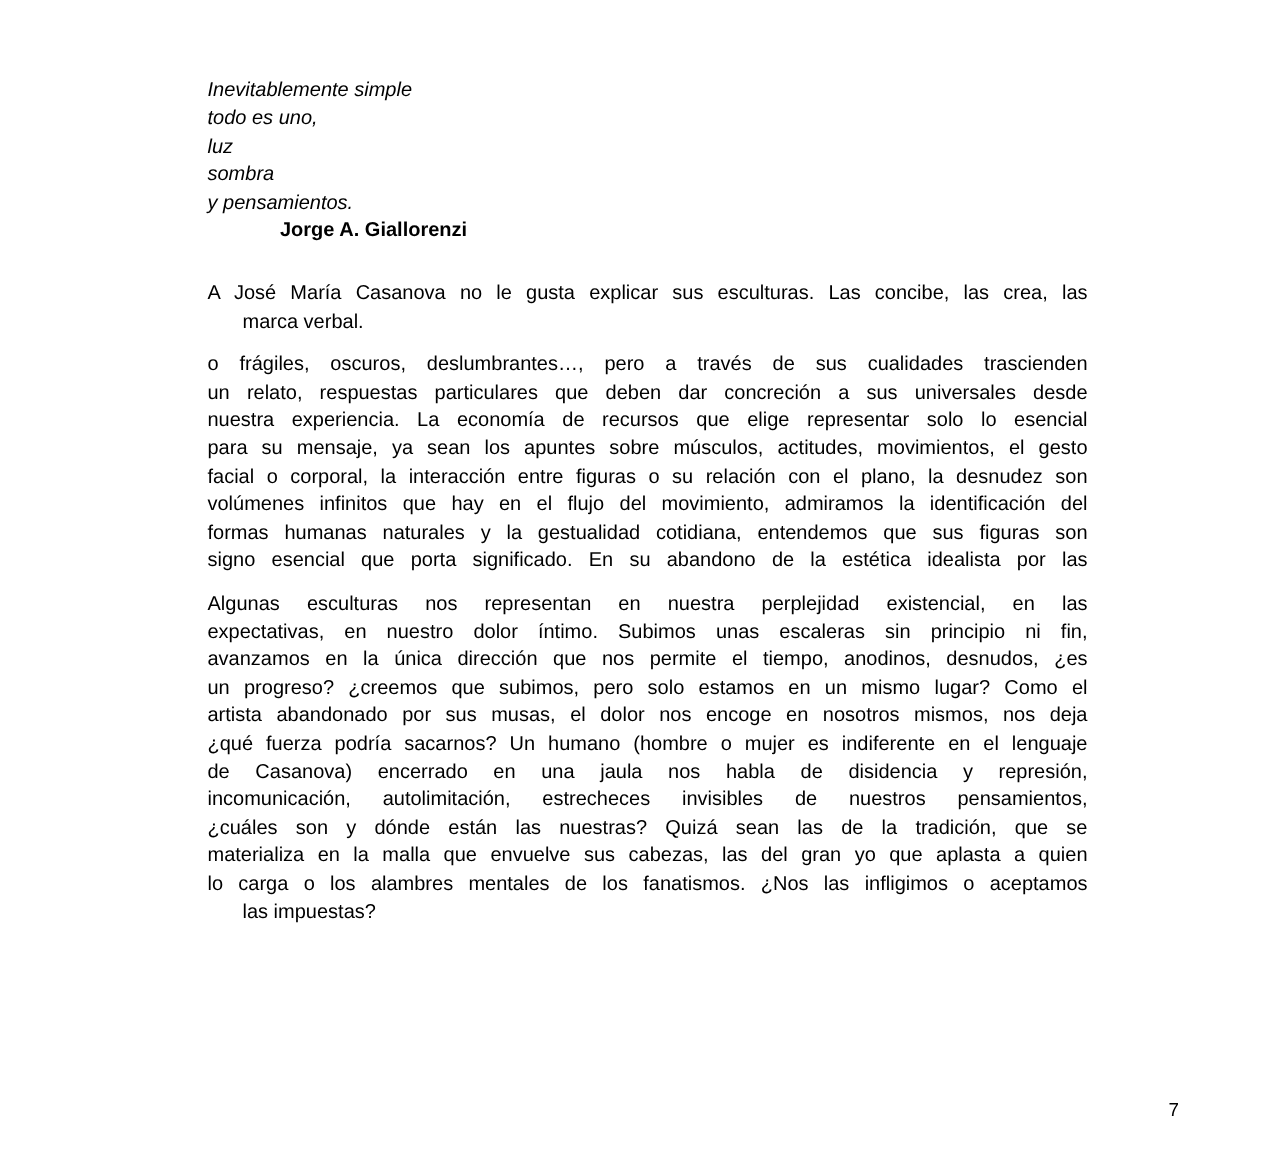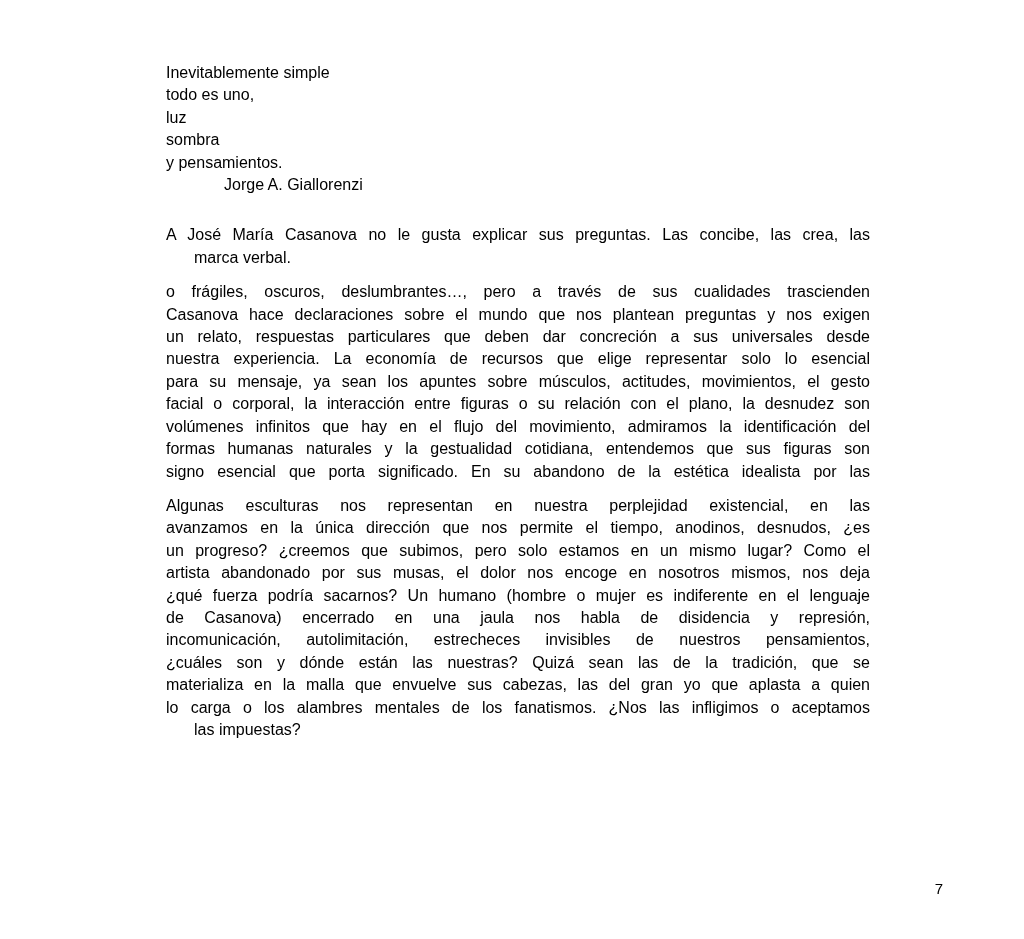--- a/index.html
+++ b/index.html
@@ -18,27 +18,29 @@
   }
   .content {
     position: absolute;
     left: 166px;
     top: 62px;
     width: 704px;
     font-size: 16px;
     line-height: 22.4px;
   }
   .poem {
+    font-style: italic;
   }
   .poem-line {
     text-align: left;
   }
   .poem-author {
     padding-left: 58px;
     font-style: normal;
+    font-weight: bold;
   }
   .paragraph {
     margin: 12px 0 0 0;
   }
   .paragraph.first {
     margin-top: 28px;
   }
   .tline {
     text-align: justify;
     text-align-last: justify;
@@ -68,38 +70,38 @@
         <div class="poem-line">Inevitablemente simple</div>
         <div class="poem-line">todo es uno,</div>
         <div class="poem-line">luz</div>
         <div class="poem-line">sombra</div>
         <div class="poem-line last-line">y pensamientos.</div>
       </div>
 
     <div class="poem-author">Jorge A. Giallorenzi</div>
 
     <div class="paragraph first">
-        <div class="tline">A José María Casanova no le gusta explicar sus preguntas. Las concibe, las crea, las</div>
+        <div class="tline">A José María Casanova no le gusta explicar sus esculturas. Las concibe, las crea, las</div>
         <div class="tline last-line">marca verbal.</div>
       </div>
 
     <div class="paragraph">
         <div class="tline">o frágiles, oscuros, deslumbrantes…, pero a través de sus cualidades trascienden</div>
-        <div class="tline">Casanova hace declaraciones sobre el mundo que nos plantean preguntas y nos exigen</div>
         <div class="tline">un relato, respuestas particulares que deben dar concreción a sus universales desde</div>
         <div class="tline">nuestra experiencia. La economía de recursos que elige representar solo lo esencial</div>
         <div class="tline">para su mensaje, ya sean los apuntes sobre músculos, actitudes, movimientos, el gesto</div>
         <div class="tline">facial o corporal, la interacción entre figuras o su relación con el plano, la desnudez son</div>
         <div class="tline">volúmenes infinitos que hay en el flujo del movimiento, admiramos la identificación del</div>
         <div class="tline">formas humanas naturales y la gestualidad cotidiana, entendemos que sus figuras son</div>
         <div class="tline">signo esencial que porta significado. En su abandono de la estética idealista por las</div>
       </div>
 
     <div class="paragraph">
         <div class="tline">Algunas esculturas nos representan en nuestra perplejidad existencial, en las</div>
+        <div class="tline">expectativas, en nuestro dolor íntimo. Subimos unas escaleras sin principio ni fin,</div>
         <div class="tline">avanzamos en la única dirección que nos permite el tiempo, anodinos, desnudos, ¿es</div>
         <div class="tline">un progreso? ¿creemos que subimos, pero solo estamos en un mismo lugar? Como el</div>
         <div class="tline">artista abandonado por sus musas, el dolor nos encoge en nosotros mismos, nos deja</div>
         <div class="tline">¿qué fuerza podría sacarnos? Un humano (hombre o mujer es indiferente en el lenguaje</div>
         <div class="tline">de Casanova) encerrado en una jaula nos habla de disidencia y represión,</div>
         <div class="tline">incomunicación, autolimitación, estrecheces invisibles de nuestros pensamientos,</div>
         <div class="tline">¿cuáles son y dónde están las nuestras? Quizá sean las de la tradición, que se</div>
         <div class="tline">materializa en la malla que envuelve sus cabezas, las del gran yo que aplasta a quien</div>
         <div class="tline">lo carga o los alambres mentales de los fanatismos. ¿Nos las infligimos o aceptamos</div>
         <div class="tline last-line">las impuestas?</div>

